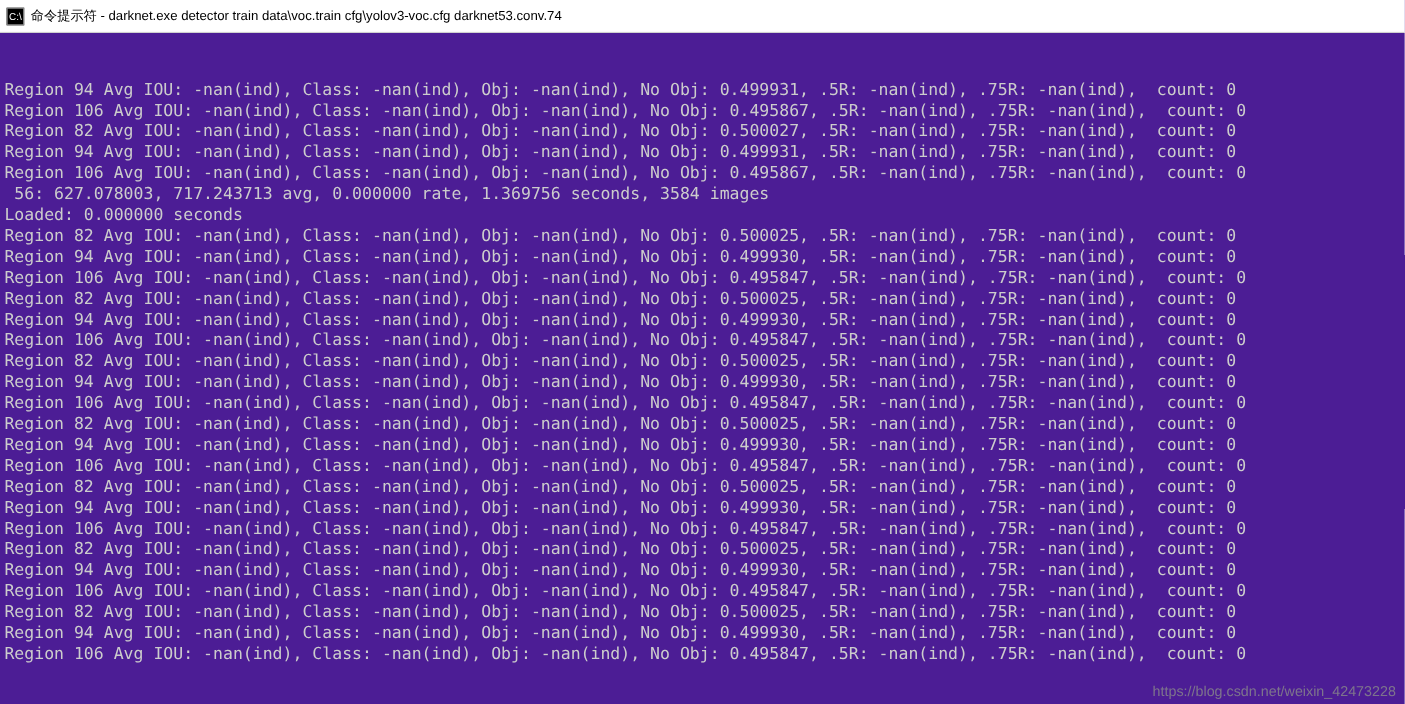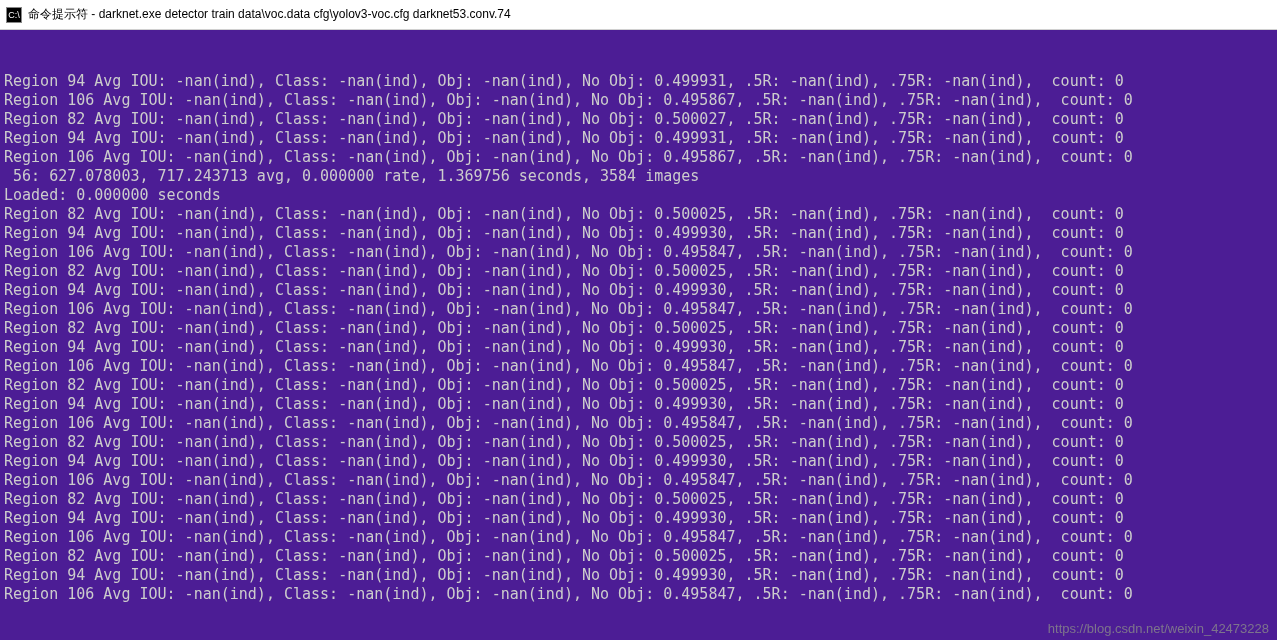--- a/index.html
+++ b/index.html
@@ -49,18 +49,18 @@
     opacity: 0.8;
     pointer-events: none;
     text-align: right;
   }
 </style>
 </head>
 <body>
 
 <div class="titlebar">
   <span class="icon-box">C:\</span>
-  <span>命令提示符 - darknet.exe  detector train data\voc.data cfg\yolov3-voc.cfg darknet53.conv.74</span>
+  <span>命令提示符 - darknet.exe  detector train data\voc.train cfg\yolov3-voc.cfg darknet53.conv.74</span>
 </div>
 
 <div class="terminal" id="term">
   <div class="line">Region 94 Avg IOU: -nan(ind), Class: -nan(ind), Obj: -nan(ind), No Obj: 0.499931, .5R: -nan(ind), .75R: -nan(ind),  count: 0</div><div class="line">Region 106 Avg IOU: -nan(ind), Class: -nan(ind), Obj: -nan(ind), No Obj: 0.495867, .5R: -nan(ind), .75R: -nan(ind),  count: 0</div><div class="line">Region 82 Avg IOU: -nan(ind), Class: -nan(ind), Obj: -nan(ind), No Obj: 0.500027, .5R: -nan(ind), .75R: -nan(ind),  count: 0</div><div class="line">Region 94 Avg IOU: -nan(ind), Class: -nan(ind), Obj: -nan(ind), No Obj: 0.499931, .5R: -nan(ind), .75R: -nan(ind),  count: 0</div><div class="line">Region 106 Avg IOU: -nan(ind), Class: -nan(ind), Obj: -nan(ind), No Obj: 0.495867, .5R: -nan(ind), .75R: -nan(ind),  count: 0</div><div class="line"></div><div class="line"> 56: 627.078003, 717.243713 avg, 0.000000 rate, 1.369756 seconds, 3584 images</div><div class="line">Loaded: 0.000000 seconds</div><div class="line">Region 82 Avg IOU: -nan(ind), Class: -nan(ind), Obj: -nan(ind), No Obj: 0.500025, .5R: -nan(ind), .75R: -nan(ind),  count: 0</div><div class="line">Region 94 Avg IOU: -nan(ind), Class: -nan(ind), Obj: -nan(ind), No Obj: 0.499930, .5R: -nan(ind), .75R: -nan(ind),  count: 0</div><div class="line">Region 106 Avg IOU: -nan(ind), Class: -nan(ind), Obj: -nan(ind), No Obj: 0.495847, .5R: -nan(ind), .75R: -nan(ind),  count: 0</div><div class="line">Region 82 Avg IOU: -nan(ind), Class: -nan(ind), Obj: -nan(ind), No Obj: 0.500025, .5R: -nan(ind), .75R: -nan(ind),  count: 0</div><div class="line">Region 94 Avg IOU: -nan(ind), Class: -nan(ind), Obj: -nan(ind), No Obj: 0.499930, .5R: -nan(ind), .75R: -nan(ind),  count: 0</div><div class="line">Region 106 Avg IOU: -nan(ind), Class: -nan(ind), Obj: -nan(ind), No Obj: 0.495847, .5R: -nan(ind), .75R: -nan(ind),  count: 0</div><div class="line">Region 82 Avg IOU: -nan(ind), Class: -nan(ind), Obj: -nan(ind), No Obj: 0.500025, .5R: -nan(ind), .75R: -nan(ind),  count: 0</div><div class="line">Region 94 Avg IOU: -nan(ind), Class: -nan(ind), Obj: -nan(ind), No Obj: 0.499930, .5R: -nan(ind), .75R: -nan(ind),  count: 0</div><div class="line">Region 106 Avg IOU: -nan(ind), Class: -nan(ind), Obj: -nan(ind), No Obj: 0.495847, .5R: -nan(ind), .75R: -nan(ind),  count: 0</div><div class="line">Region 82 Avg IOU: -nan(ind), Class: -nan(ind), Obj: -nan(ind), No Obj: 0.500025, .5R: -nan(ind), .75R: -nan(ind),  count: 0</div><div class="line">Region 94 Avg IOU: -nan(ind), Class: -nan(ind), Obj: -nan(ind), No Obj: 0.499930, .5R: -nan(ind), .75R: -nan(ind),  count: 0</div><div class="line">Region 106 Avg IOU: -nan(ind), Class: -nan(ind), Obj: -nan(ind), No Obj: 0.495847, .5R: -nan(ind), .75R: -nan(ind),  count: 0</div><div class="line">Region 82 Avg IOU: -nan(ind), Class: -nan(ind), Obj: -nan(ind), No Obj: 0.500025, .5R: -nan(ind), .75R: -nan(ind),  count: 0</div><div class="line">Region 94 Avg IOU: -nan(ind), Class: -nan(ind), Obj: -nan(ind), No Obj: 0.499930, .5R: -nan(ind), .75R: -nan(ind),  count: 0</div><div class="line">Region 106 Avg IOU: -nan(ind), Class: -nan(ind), Obj: -nan(ind), No Obj: 0.495847, .5R: -nan(ind), .75R: -nan(ind),  count: 0</div><div class="line">Region 82 Avg IOU: -nan(ind), Class: -nan(ind), Obj: -nan(ind), No Obj: 0.500025, .5R: -nan(ind), .75R: -nan(ind),  count: 0</div><div class="line">Region 94 Avg IOU: -nan(ind), Class: -nan(ind), Obj: -nan(ind), No Obj: 0.499930, .5R: -nan(ind), .75R: -nan(ind),  count: 0</div><div class="line">Region 106 Avg IOU: -nan(ind), Class: -nan(ind), Obj: -nan(ind), No Obj: 0.495847, .5R: -nan(ind), .75R: -nan(ind),  count: 0</div><div class="line">Region 82 Avg IOU: -nan(ind), Class: -nan(ind), Obj: -nan(ind), No Obj: 0.500025, .5R: -nan(ind), .75R: -nan(ind),  count: 0</div><div class="line">Region 94 Avg IOU: -nan(ind), Class: -nan(ind), Obj: -nan(ind), No Obj: 0.499930, .5R: -nan(ind), .75R: -nan(ind),  count: 0</div><div class="line">Region 106 Avg IOU: -nan(ind), Class: -nan(ind), Obj: -nan(ind), No Obj: 0.495847, .5R: -nan(ind), .75R: -nan(ind),  count: 0</div><span class="watermark">https://blog.csdn.net/weixin_42473228</span>
 </div>
 
 </body></html>

